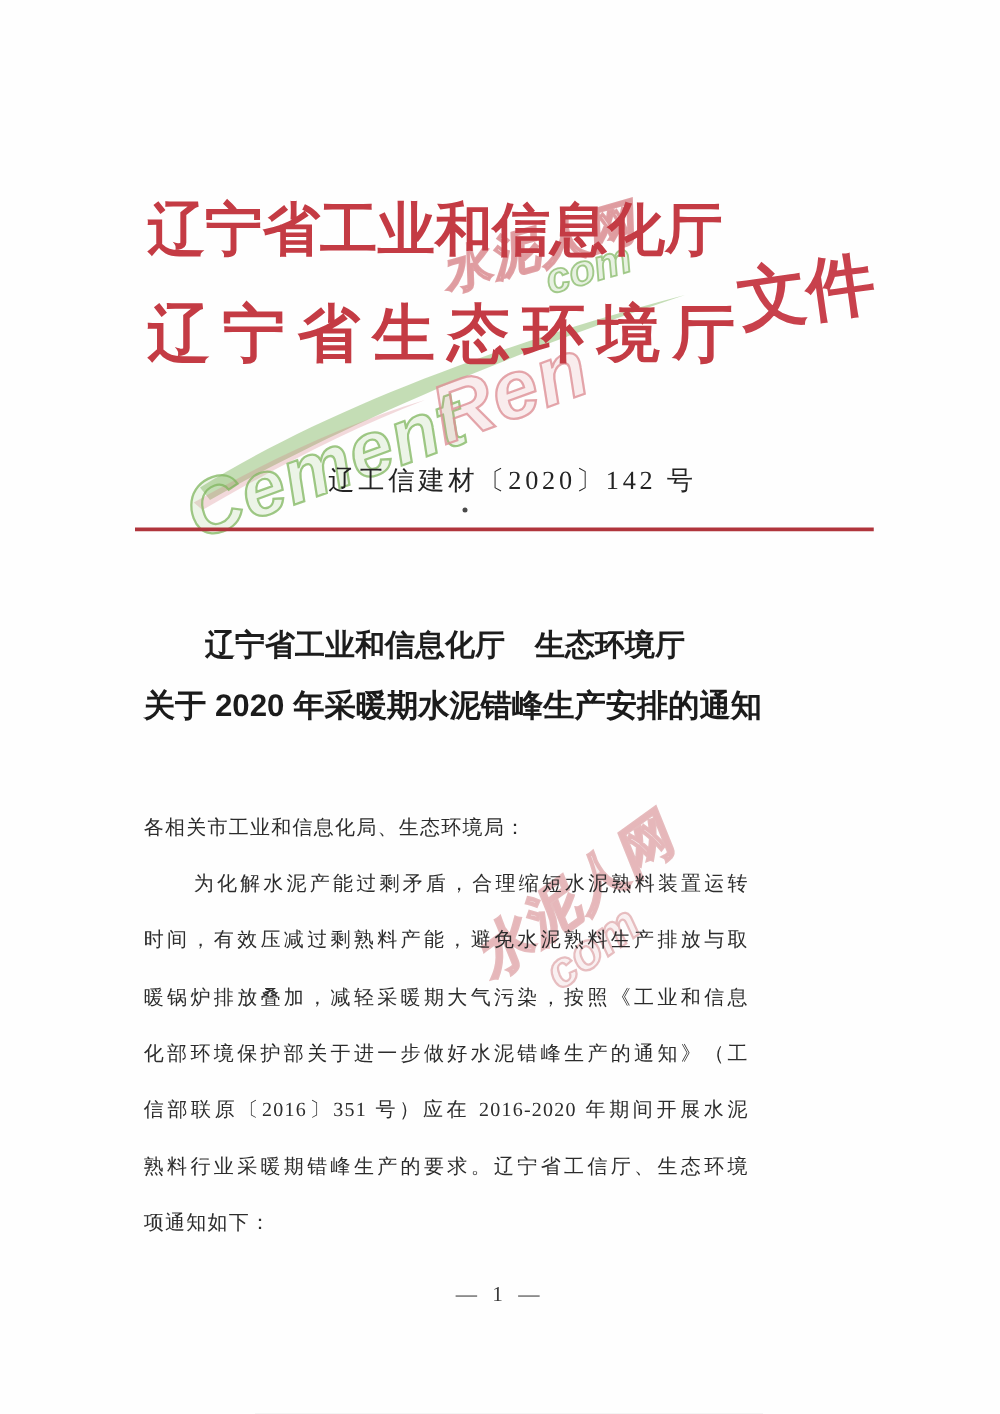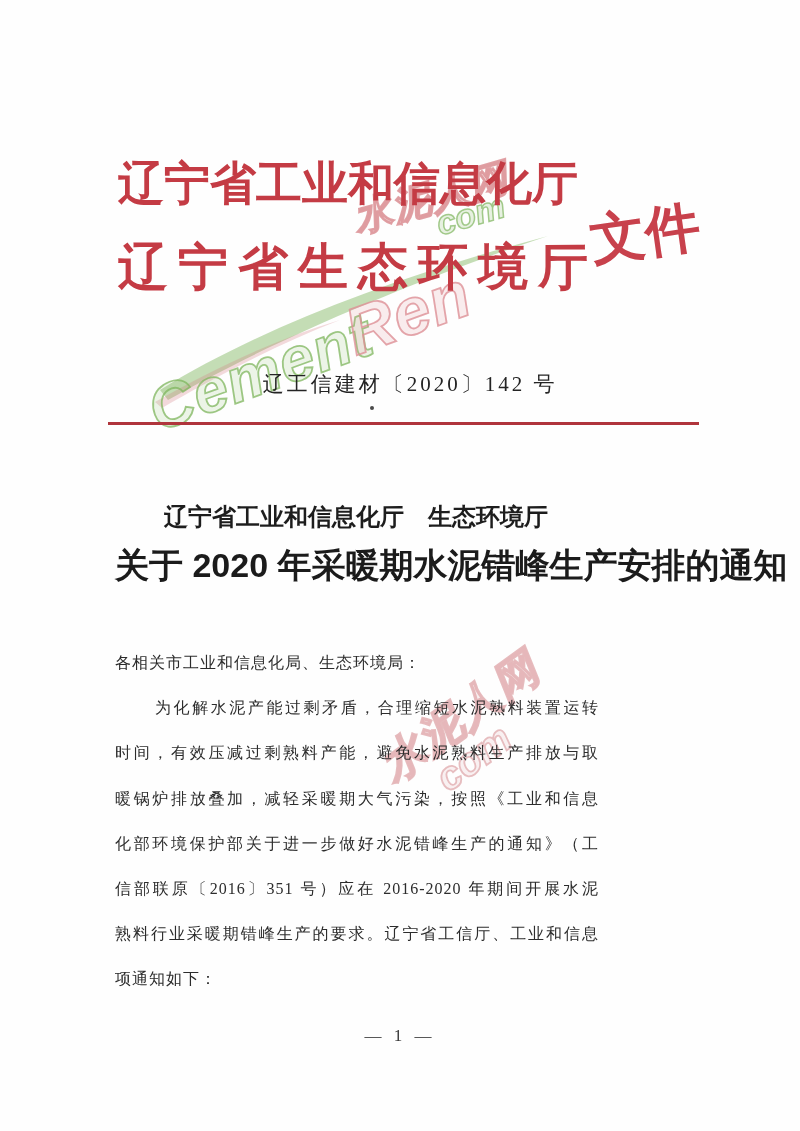--- a/index.html
+++ b/index.html
@@ -46,21 +46,21 @@
   }
   
   .title1{
     position:absolute;left:115px;width:482px;top:497px;
     text-align:center;font-size:24px;font-weight:700;color:#1d1d1d;
     font-family:"Liberation Sans","DejaVu Sans",sans-serif;
     white-space:nowrap;line-height:40px;
   }
   .title2{
     position:absolute;left:115px;width:482px;top:543px;
-    text-align:right;font-size:34px;font-weight:700;color:#1b1b1b;
+    text-align:right;font-size:25px;font-weight:700;color:#1b1b1b;
     font-family:"Liberation Sans","DejaVu Sans",sans-serif;
     white-space:nowrap;line-height:44px;
   }
   
   .bodycol{
     position:absolute;left:115px;width:484px;top:640px;
     font-size:16px;color:#2c2c2c;
   }
   .bl{
     height:45.2px;line-height:45.2px;
@@ -122,19 +122,19 @@
   <div class="title1">辽宁省工业和信息化厅　生态环境厅</div>
   <div class="title2">关于 2020 年采暖期水泥错峰生产安排的通知</div>
 
   <div class="bodycol">
     <div class="bl">各相关市工业和信息化局、生态环境局：</div>
     <div class="bl jl indent">为化解水泥产能过剩矛盾，合理缩短水泥熟料装置运转</div>
     <div class="bl jl">时间，有效压减过剩熟料产能，避免水泥熟料生产排放与取</div>
     <div class="bl jl">暖锅炉排放叠加，减轻采暖期大气污染，按照《工业和信息</div>
     <div class="bl jl">化部环境保护部关于进一步做好水泥错峰生产的通知》（工</div>
     <div class="bl jl">信部联原〔2016〕351 号）应在 2016-2020 年期间开展水泥</div>
-    <div class="bl jl">熟料行业采暖期错峰生产的要求。辽宁省工信厅、工业和信息</div>
+    <div class="bl jl">熟料行业采暖期错峰生产的要求。辽宁省工信厅、生态环境</div>
     <div class="bl">项通知如下：</div>
   </div>
 
   <div class="pagenum">— 1 —</div>
 
 </div>
 
 </body></html>

